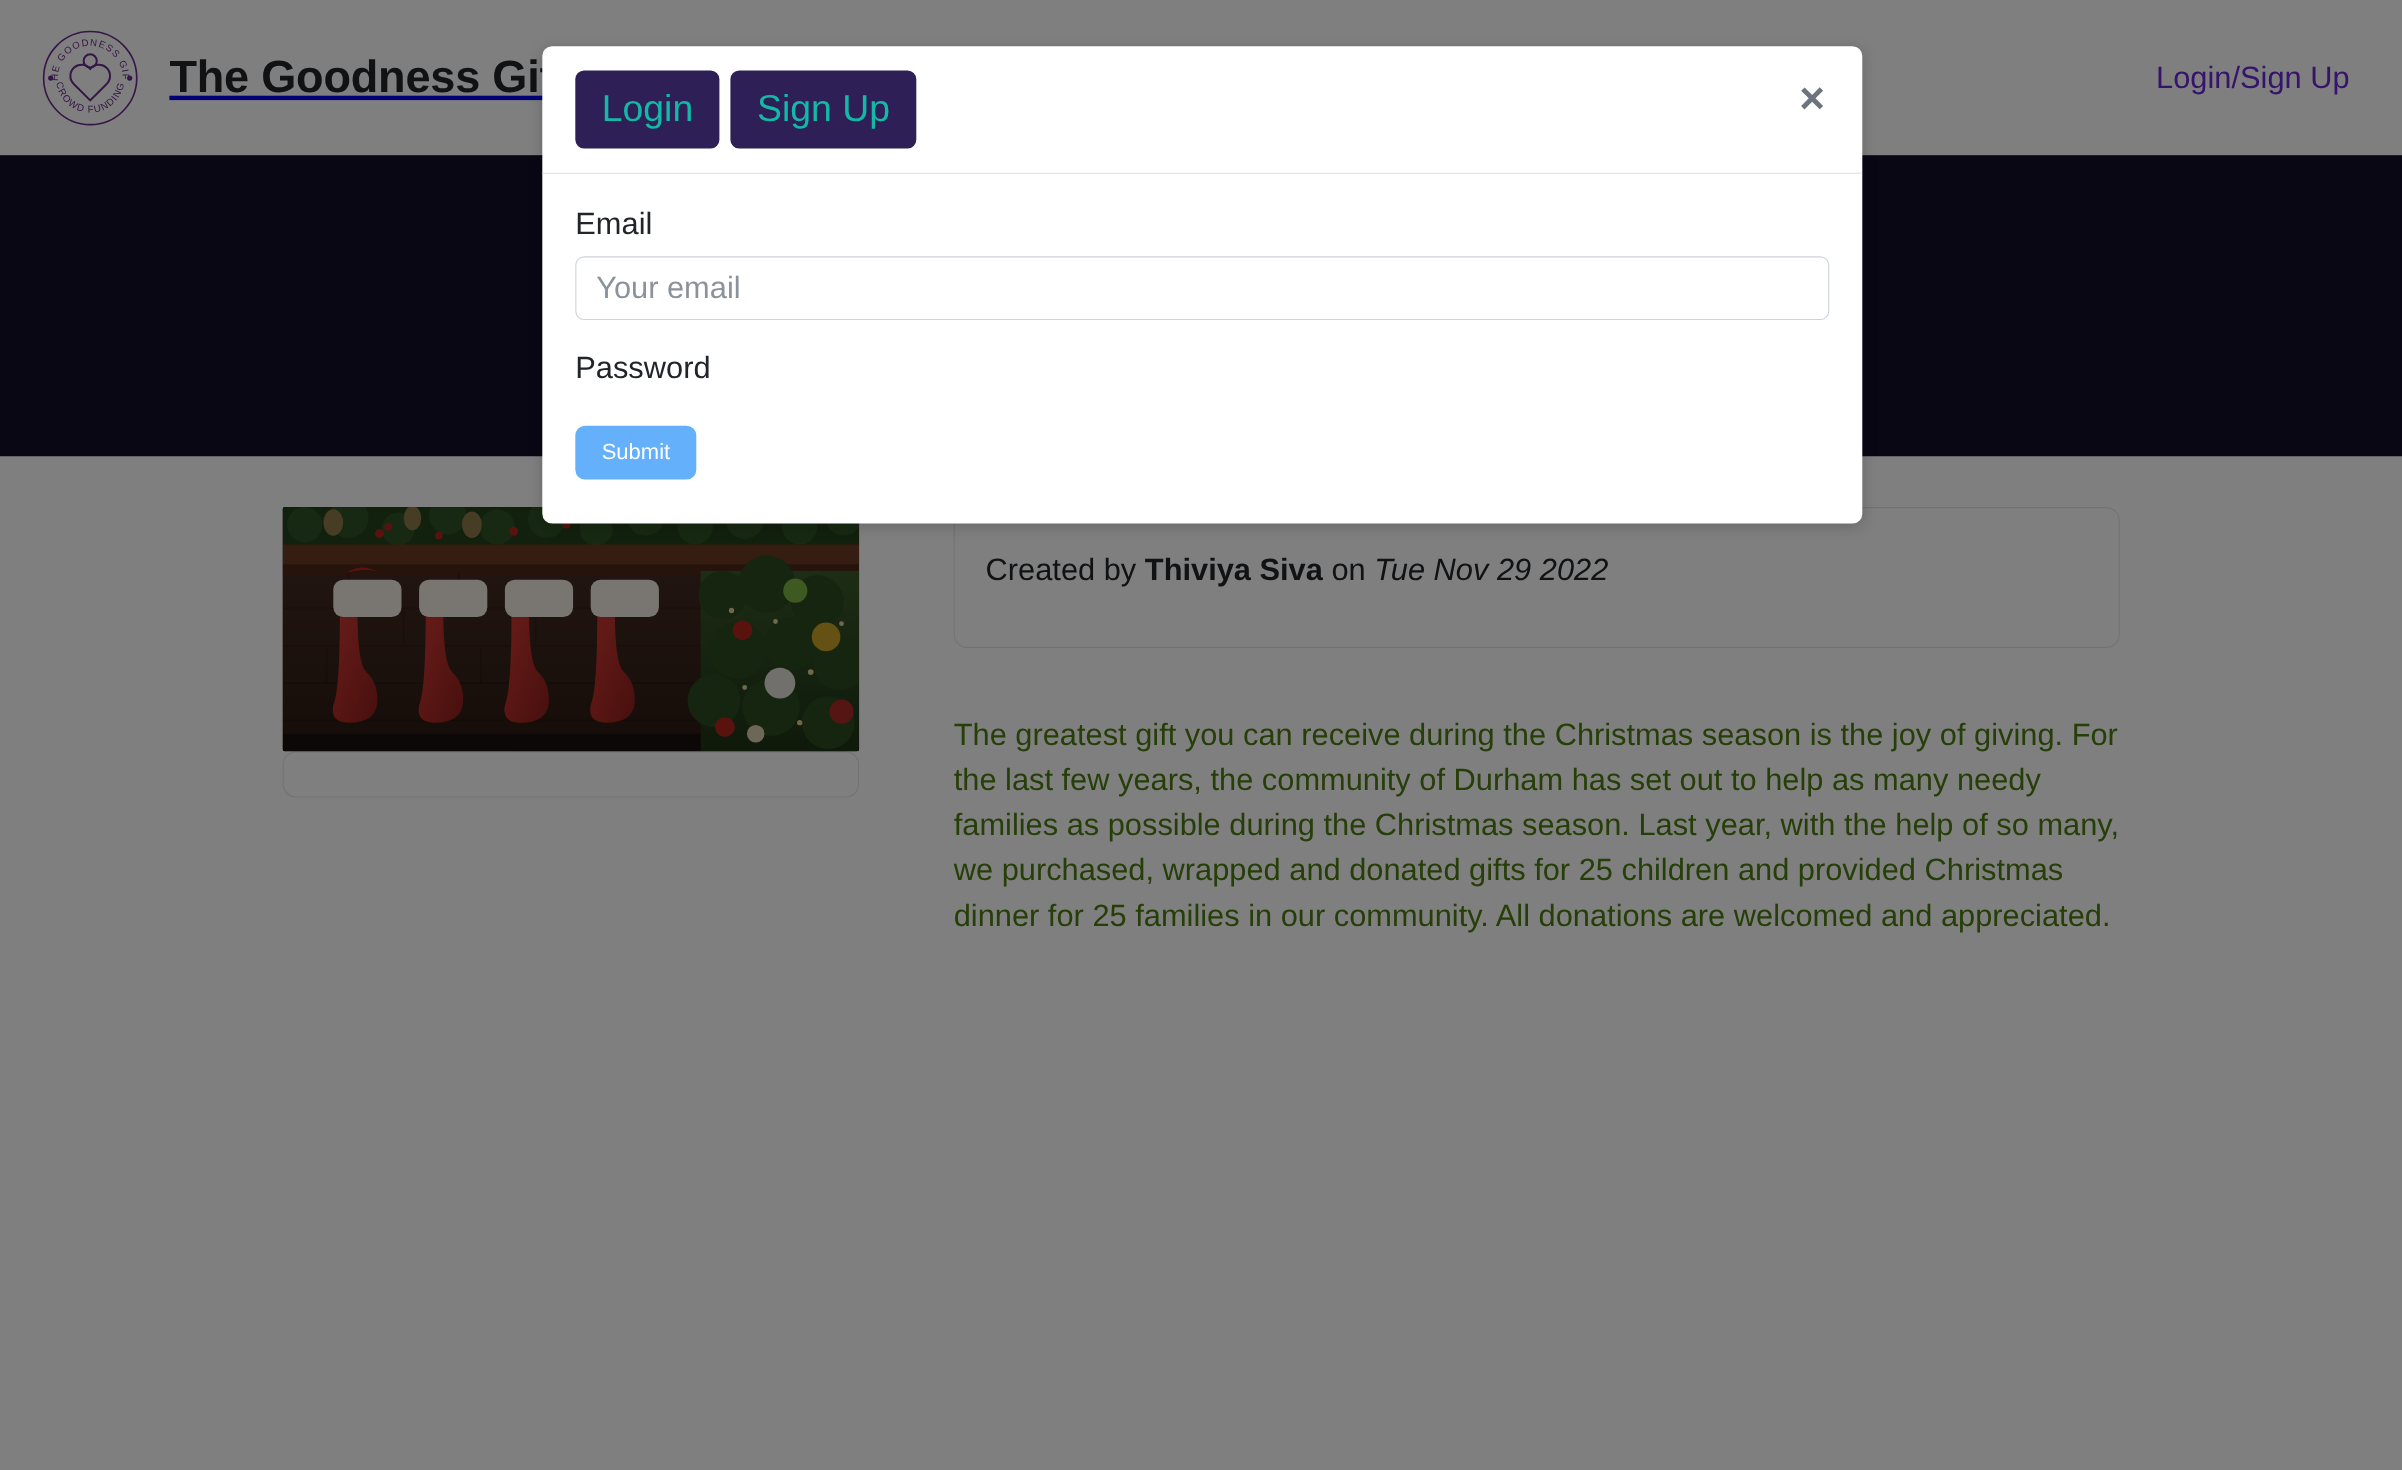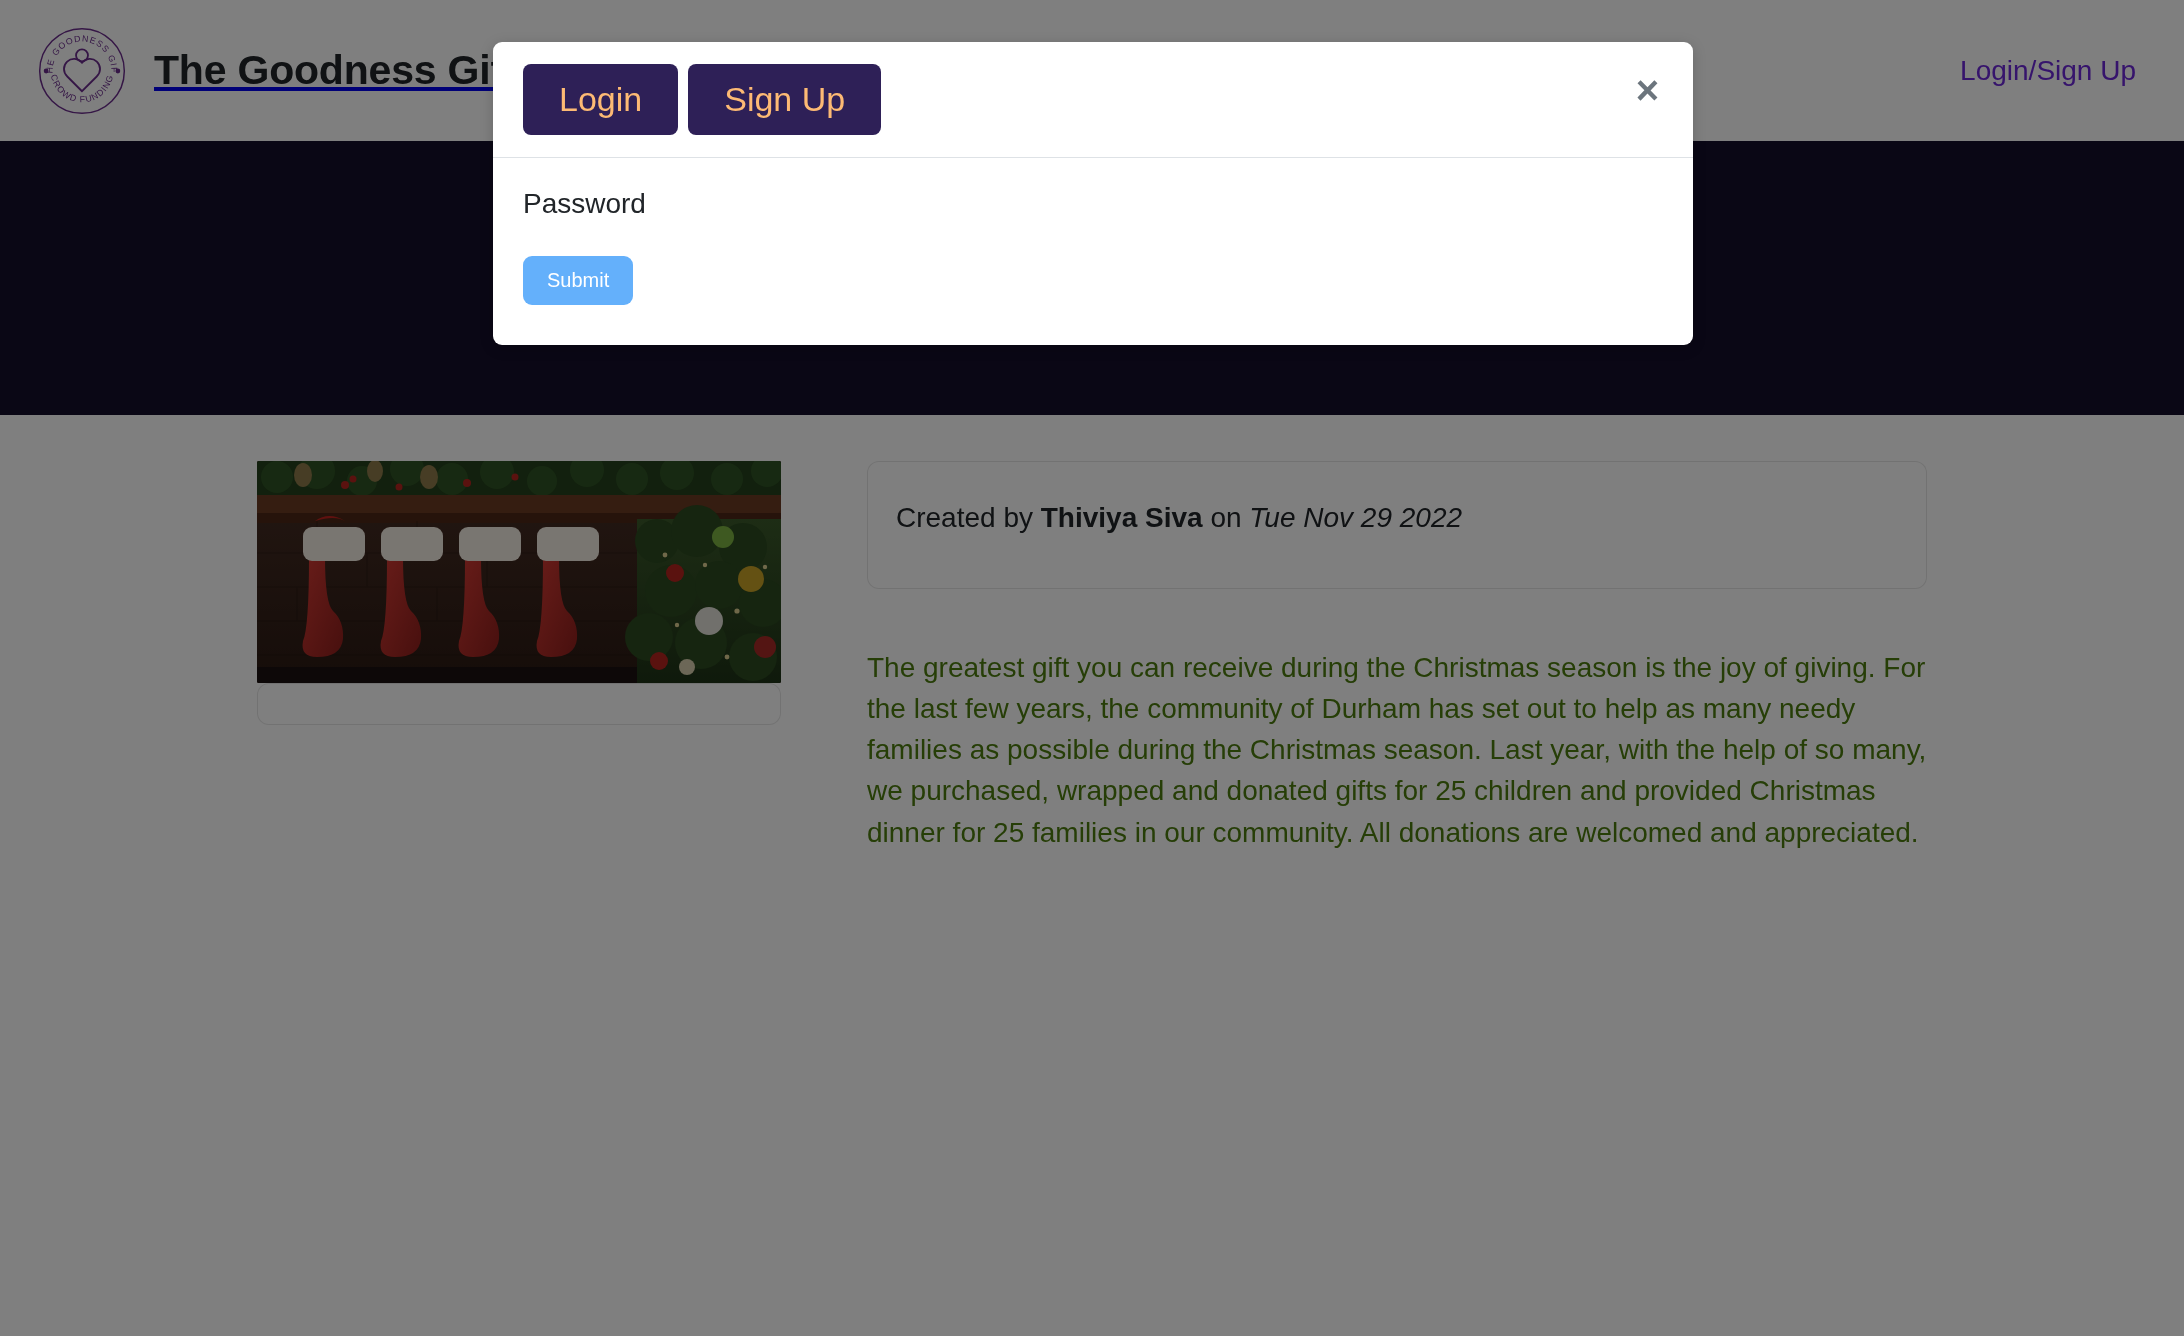--- a/index.html
+++ b/index.html
@@ -164,26 +164,26 @@
   .modal-header {
     display: flex;
     align-items: flex-start;
     padding: 22px 24px 22px 30px;
     border-bottom: 1px solid #dee2e6;
     min-height: 116px;
   }
   .tabs { display: flex; gap: 10px; }
   .tab-btn {
     background: #2e2057;
-    color: #fdba74;
+    color: #14b8a6;
     border: none;
     border-radius: 8px;
     font-size: 34px;
     font-family: "Liberation Sans", sans-serif;
-    padding: 14px 36px;
+    padding: 14px 24px;
     cursor: pointer;
     line-height: 1.25;
   }
   .tab-btn.inactive { background: #2e2057; }
   .close-btn {
     margin-left: auto;
     background: none;
     border: none;
     color: #6c757d;
     font-size: 40px;
@@ -400,18 +400,22 @@
 
 <div id="modal">
   <div class="modal-header">
     <div class="tabs">
       <button class="tab-btn">Login</button>
       <button class="tab-btn inactive">Sign Up</button>
     </div>
     <button class="close-btn">×</button>
   </div>
   <div class="modal-body">
+    <div class="form-group">
+      <label class="form-label">Email</label>
+      <input class="form-input" type="email" placeholder="Your email" style="">
+    </div>
     <div class="form-group last">
       <label class="form-label">Password</label>
     </div>
     <button class="submit-btn">Submit</button>
   </div>
 </div>
 
 </body></html>

